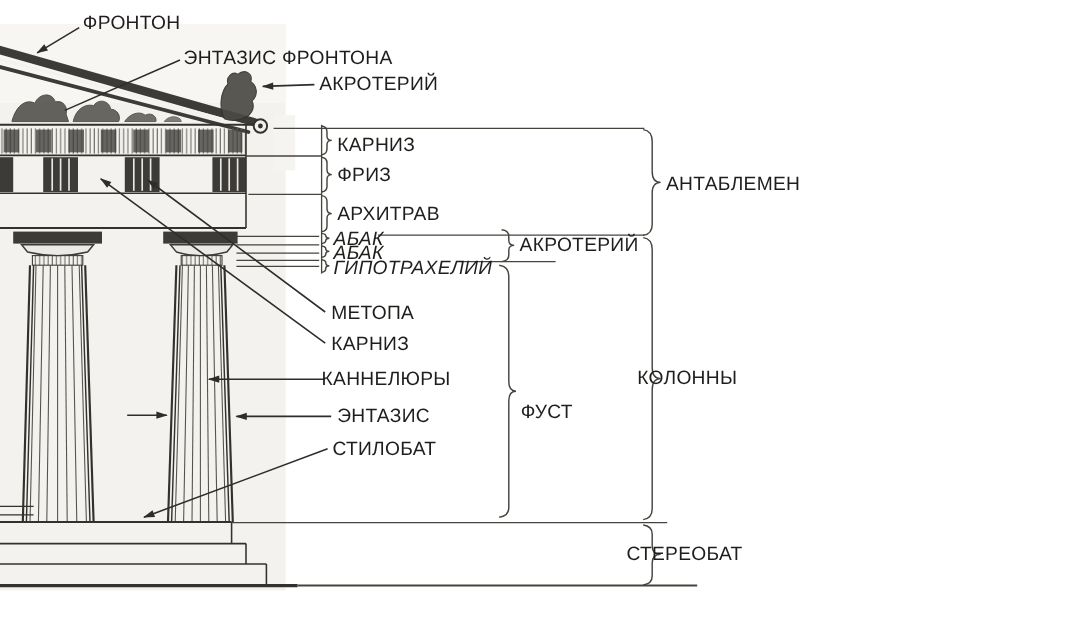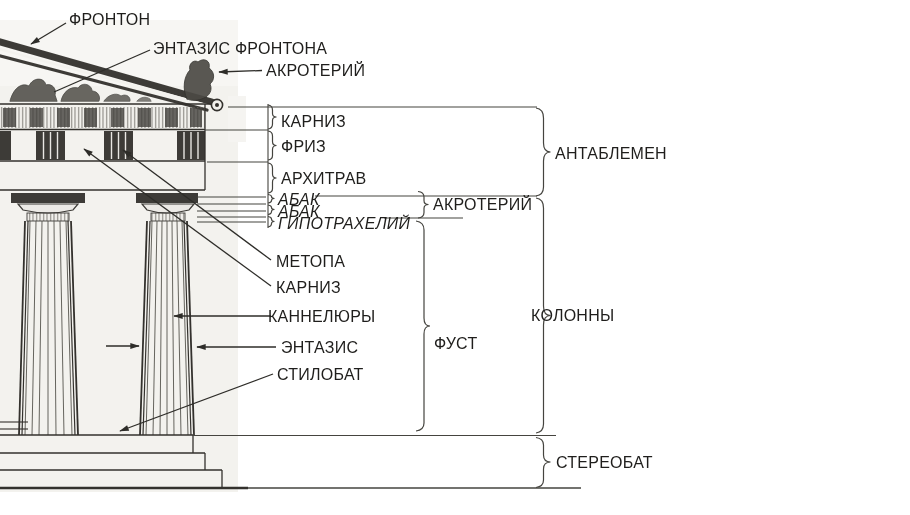--- a/index.html
+++ b/index.html
@@ -198,15 +198,15 @@
   <div class="lbl sm" style="left:278px;top:216px">ГИПОТРАХЕЛИЙ</div>
   <div class="lbl" style="left:276px;top:254px">МЕТОПА</div>
   <div class="lbl" style="left:276px;top:280px">КАРНИЗ</div>
   <div class="lbl" style="left:268px;top:309px">КАННЕЛЮРЫ</div>
   <div class="lbl" style="left:281px;top:340px">ЭНТАЗИС</div>
   <div class="lbl" style="left:277px;top:367px">СТИЛОБАТ</div>
   <div class="lbl" style="left:433px;top:197px">АКРОТЕРИЙ</div>
   <div class="lbl" style="left:434px;top:336px">ФУСТ</div>
   <div class="lbl" style="left:555px;top:146px">АНТАБЛЕМЕН</div>
   <div class="lbl" style="left:531px;top:308px">КОЛОННЫ</div>
-  <div class="lbl" style="left:556px;top:455px">СТЕРЕОБАТ</div>
+  <div class="lbl" style="left:522px;top:455px">СТЕРЕОБАТ</div>
 
 </div>
 
 </body></html>

